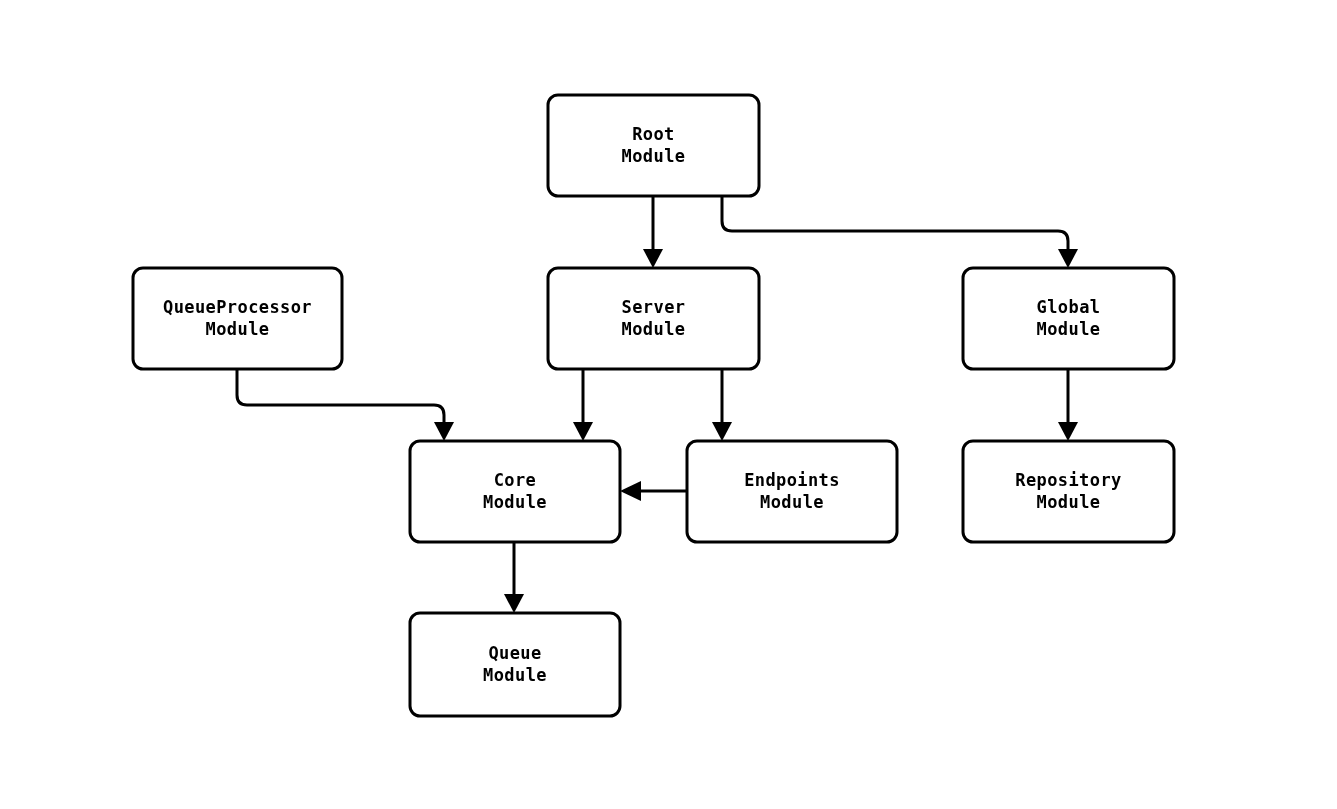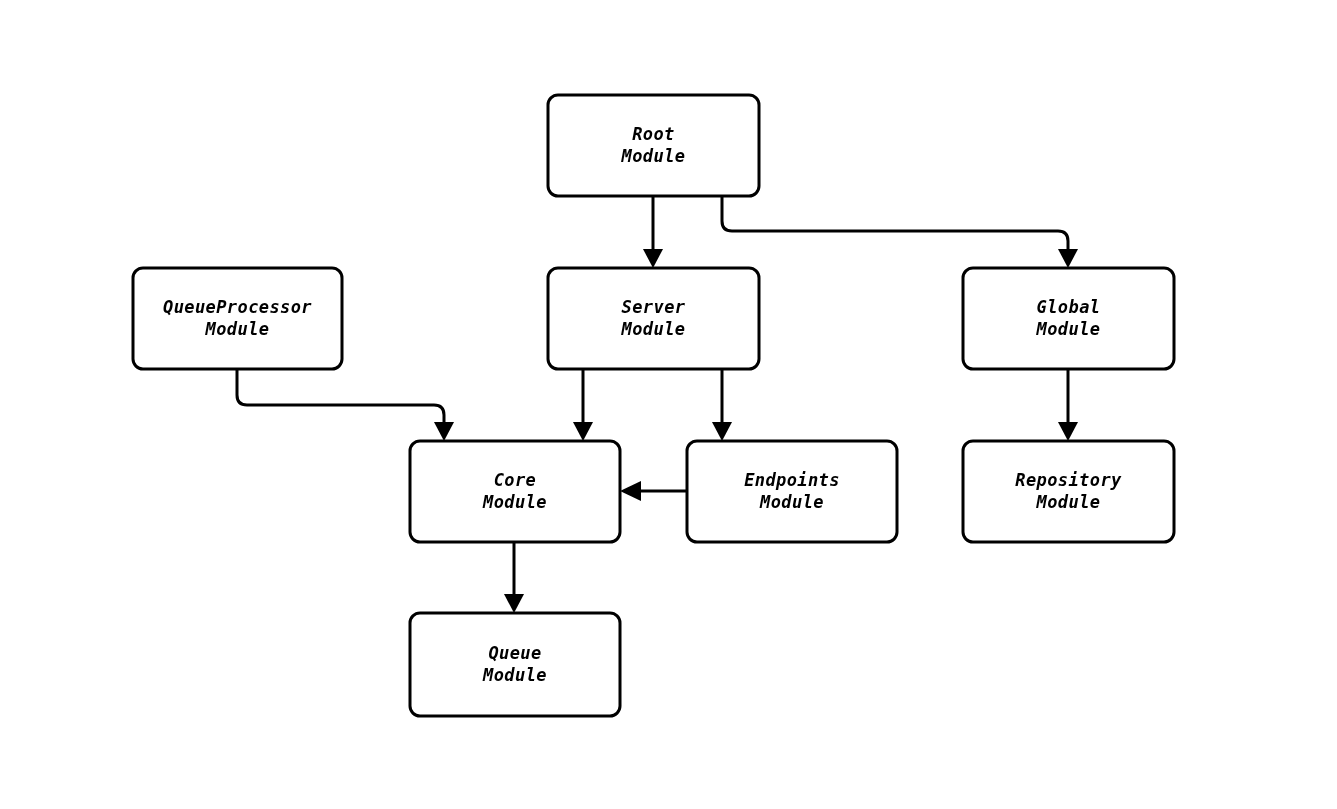--- a/index.html
+++ b/index.html
@@ -12,21 +12,20 @@
     width: 1337px;
     height: 809px;
     overflow: hidden;
     font-family: "DejaVu Sans Mono", "Liberation Mono", monospace;
   }
   #diagram-root {
     position: relative;
     width: 1337px;
     height: 809px;
     background: #ffffff;
-    font-style: italic;
   }
   svg.diagram-canvas {
     display: block;
     width: 1337px;
     height: 809px;
   }
   .node-box {
     fill: #ffffff;
     stroke: #000000;
     stroke-width: 3;

